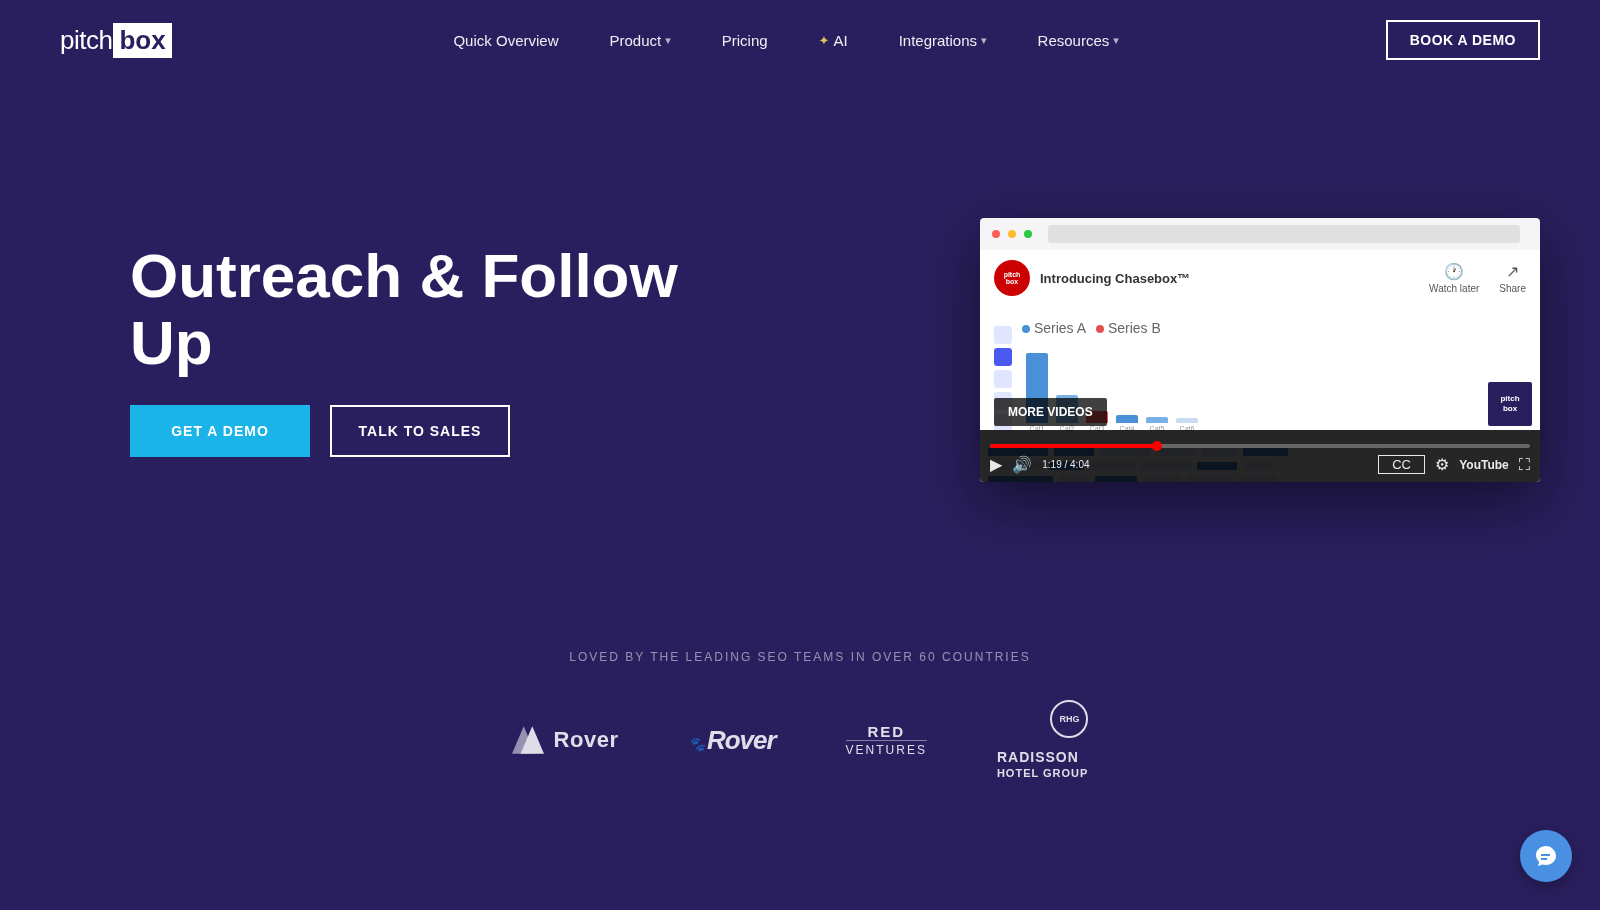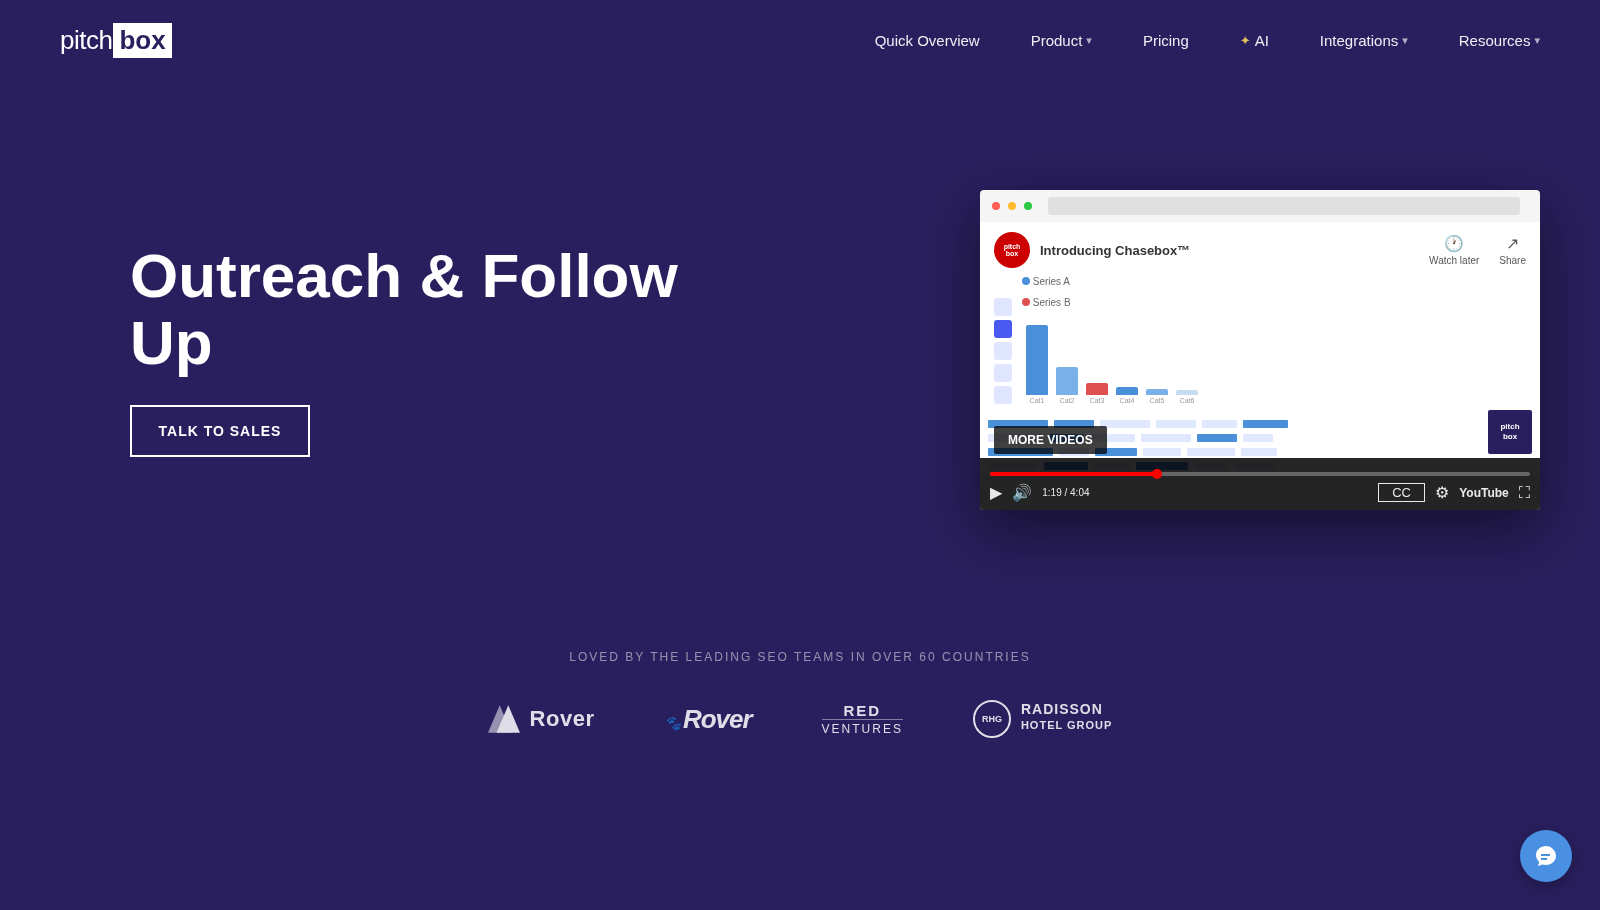--- a/index.html
+++ b/index.html
@@ -129,21 +129,21 @@
       font-weight: 700;
       letter-spacing: 1px;
       text-transform: uppercase;
       cursor: pointer;
       min-width: 180px;
     }
 
     
     .video-panel {
       width: 560px;
-      height: 320px;
+      height: 264px;
       background: #111;
       border-radius: 4px;
       overflow: hidden;
       position: relative;
       flex-shrink: 0;
       box-shadow: 0 20px 60px rgba(0,0,0,0.5);
     }
     .video-top-bar {
       background: #f5f5f5;
       height: 32px;
@@ -233,21 +233,21 @@
       background: #e0e6ff;
       border-radius: 3px;
     }
     .sidebar-mini-item.active { background: #4a5af0; }
     .chart-main {
       flex: 1;
       display: flex;
       flex-direction: column;
     }
     .chart-legend {
-      display: flex; gap: 10px; margin-bottom: 6px; font-size: 10px; color: #666; flex-direction: column;
+      display: flex; gap: 10px; margin-bottom: 6px; font-size: 14px; color: #666;
     }
     .legend-dot { width: 8px; height: 8px; border-radius: 50%; display: inline-block; }
     .chart-bars {
       display: flex;
       align-items: flex-end;
       gap: 8px;
       height: 90px;
       padding: 0 4px;
     }
     .bar-group {
@@ -417,22 +417,23 @@
       text-align: center;
     }
     .rover-paw { font-size: 14px; margin-right: 2px; }
     .red-ventures-wrap {
       display: flex;
       flex-direction: column;
       gap: 0;
     }
     .radisson-wrap {
       display: flex;
-      align-items: flex-start;
+      align-items: flex-end;
       gap: 10px;
+      flex-direction: column;
     }
     .radisson-badge {
       width: 38px; height: 38px;
       border: 2px solid #fff;
       border-radius: 50%;
       display: flex;
       align-items: center;
       justify-content: center;
       font-size: 10px;
       font-weight: 700;
@@ -500,26 +501,28 @@
           <span class="chevron">▾</span>
         </a>
       </li>
     <li>
         <a href="#">
           <span>Resources</span> 
           <span class="chevron">▾</span>
         </a>
       </li>
   </ul>
+  <button class="book-demo-btn">BOOK A DEMO</button>
 </nav>
 
 <section class="hero">
   <div class="hero-left">
     <h1 class="hero-heading">Outreach &amp; Follow Up</h1>
     <div class="hero-btns">
+      <button class="btn-primary">GET A DEMO</button>
       <button class="btn-outline">TALK TO SALES</button>
     </div>
   </div>
 
   <div class="video-panel">
     <div class="video-top-bar">
       <span class="dot dot-r"></span>
       <span class="dot dot-y"></span>
       <span class="dot dot-g"></span>
       <div class="video-url-bar"></div>

